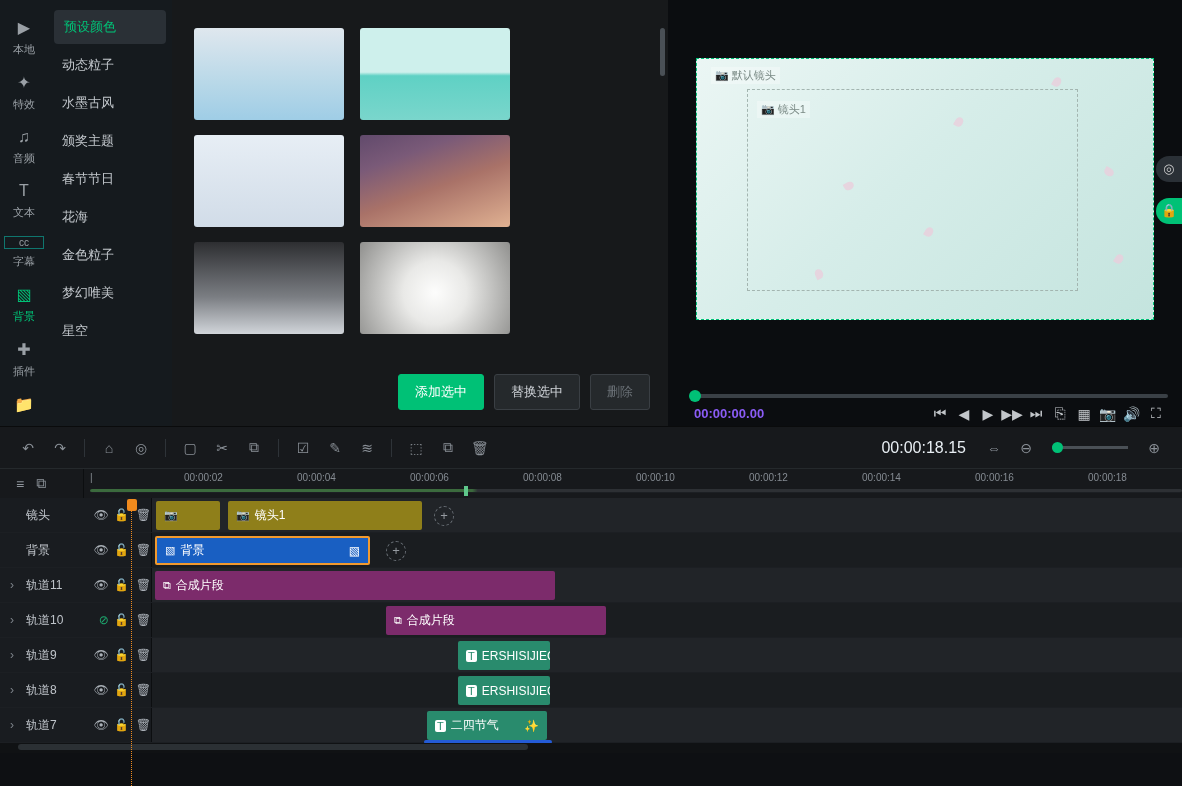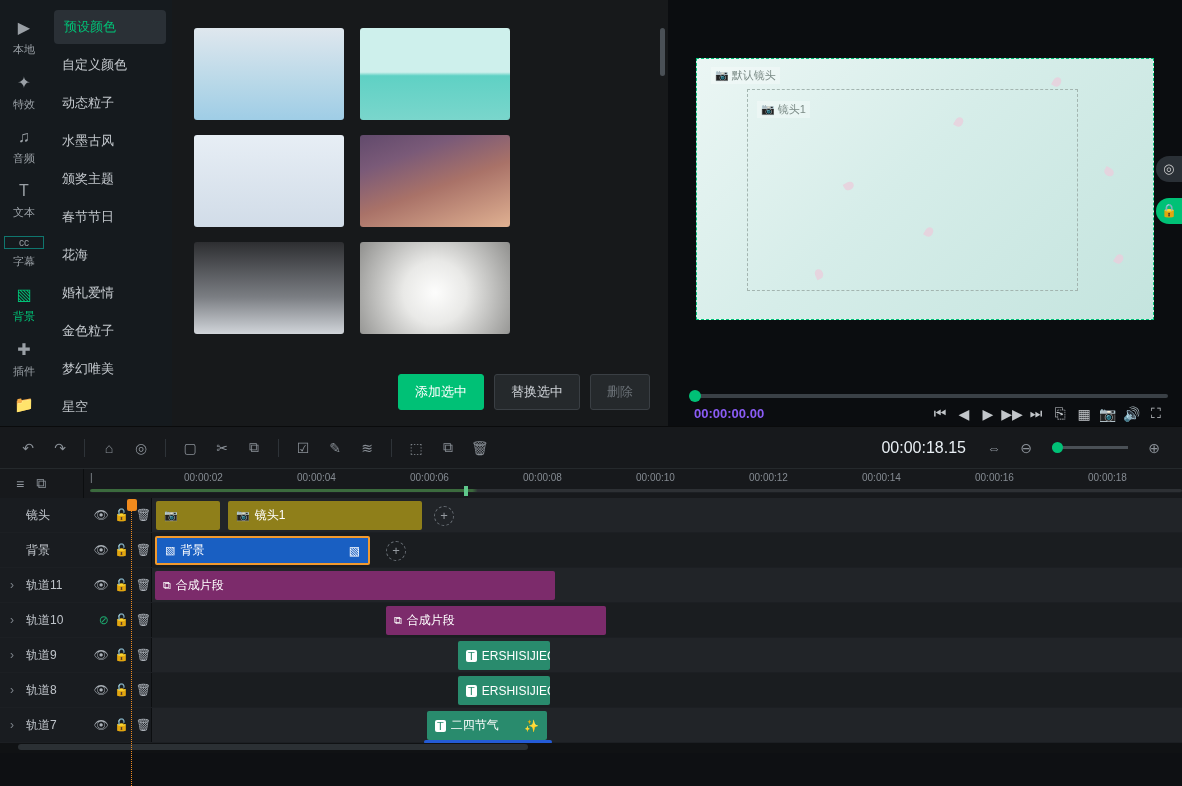--- a/index.html
+++ b/index.html
@@ -109,27 +109,25 @@
       <div class="it"><span class="ic" style="font-size:10px;border:1px solid #0f766e;padding:0 2px;">cc</span><span class="lb">字幕</span></div>
       <div class="it active"><span class="ic">▧</span><span class="lb">背景</span></div>
       <div class="it"><span class="ic">✚</span><span class="lb">插件</span></div>
       <div class="it">
           <span class="ic">📁</span>
         </div>
     </div>
 
     <div class="catlist">
       <div class="c active">预设颜色</div>
-      <div class="c">自定义颜色</div>
       <div class="c">动态粒子</div>
       <div class="c">水墨古风</div>
       <div class="c">颁奖主题</div>
       <div class="c">春节节日</div>
       <div class="c">花海</div>
-      <div class="c">婚礼爱情</div>
       <div class="c">金色粒子</div>
       <div class="c">梦幻唯美</div>
       <div class="c">星空</div>
     </div>
 
     <div class="presets">
       <div class="scroll"></div>
       <div class="preset p1"></div>
       <div class="preset p2"></div>
       <div class="preset p3"></div>

